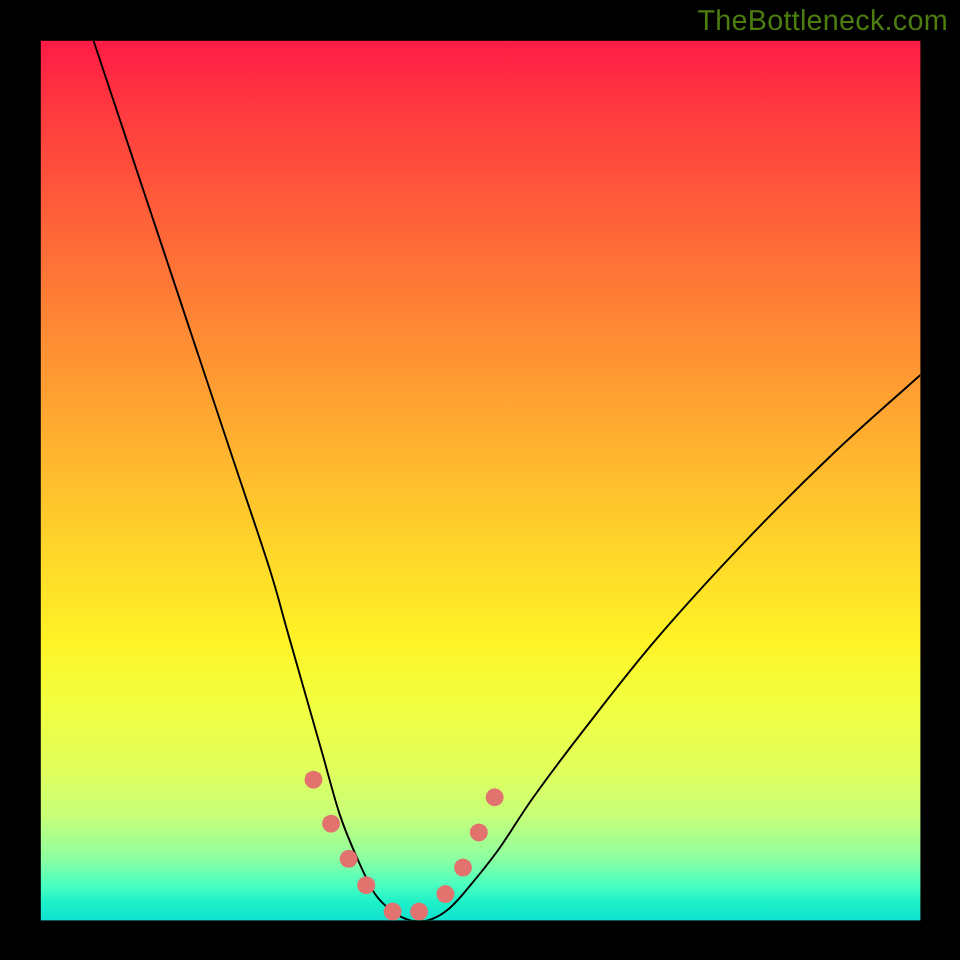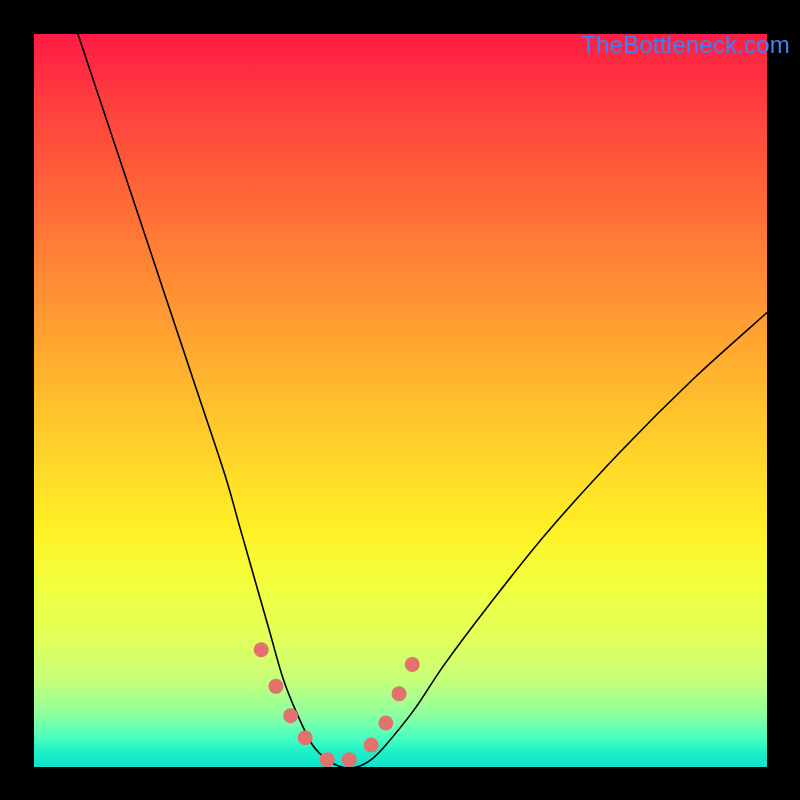--- a/index.html
+++ b/index.html
@@ -40,25 +40,24 @@
       #8cffa0 93%,
       #4affc0 96%,
       #1cf0c8 98%,
       #10e2d0 100%
     );
   }
   .watermark {
     position: absolute;
     top: 4px;
     right: 10px;
-    color: #3b82f6;
+    color: #4d7c0f;
     font-size: 24px;
     letter-spacing: 0.2px;
     font-weight: 400;
-    margin-top: 27px;
   }
   svg.curve {
     position: absolute;
     top: 0;
     left: 0;
     width: 733px;
     height: 733px;
   }
   .curve-path {
     fill: none;

